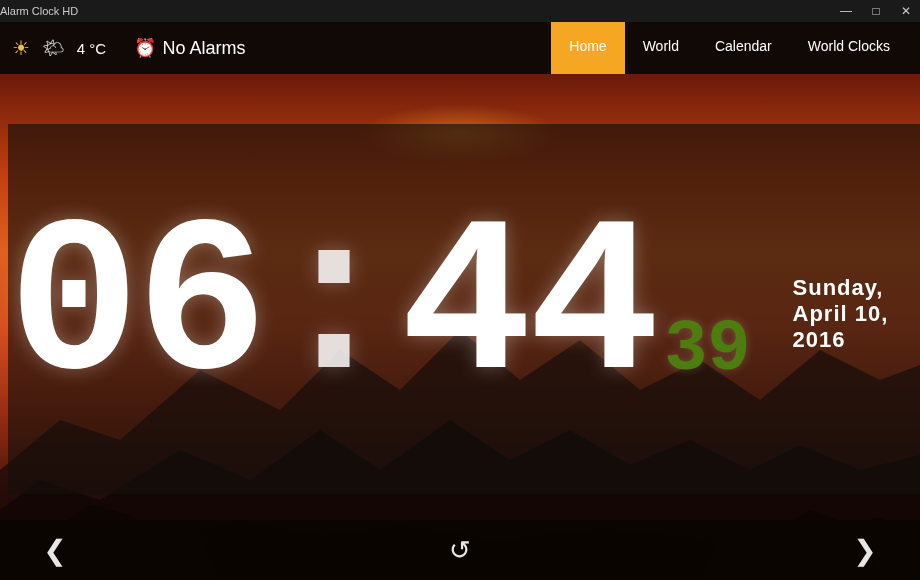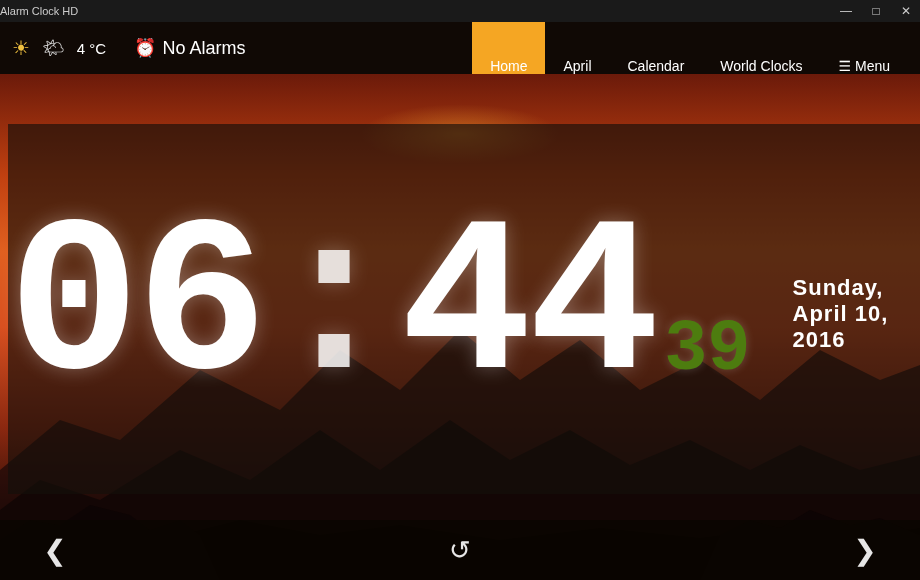--- a/index.html
+++ b/index.html
@@ -97,28 +97,28 @@
     }
 
     .nav-right {
       display: flex;
       align-items: center;
       gap: 0;
     }
 
     .nav-btn {
       height: 52px;
-      padding: 0 18px;
+      padding: 16px 18px;
       border: none;
       background: transparent;
       color: #fff;
       font-size: 14px;
       cursor: pointer;
       display: flex;
-      align-items: flex-end;
+      align-items: flex-start;
       gap: 6px;
     }
     .nav-btn.active {
       background: #f5a623;
       color: #fff;
     }
 
     
     .bg-scene {
       position: absolute;
@@ -282,29 +282,28 @@
       <span class="alarm-icon">⏰</span>
       <span class="alarm-text">No Alarms</span>
     </div>
   </div>
 
   <div class="nav-right">
     <button class="nav-btn active" style="background: rgb(245, 166, 35);">
       <span>Home</span>
     </button>
     <button class="nav-btn">
-      <span>April</span>
+      <span>World</span>
     </button>
     <button class="nav-btn">
       <span>Calendar</span>
     </button>
     <button class="nav-btn">
       <span>World Clocks</span>
     </button>
-    <button class="nav-btn">☰ Menu</button>
   </div>
 </div>
 
 <div class="bg-scene">
   <div class="bg-gradient"></div>
 
   <div class="sun-glow"></div>
 
   <svg class="mountain-svg" viewBox="0 0 920 310" preserveAspectRatio="none" xmlns="http://www.w3.org/2000/svg">
 

